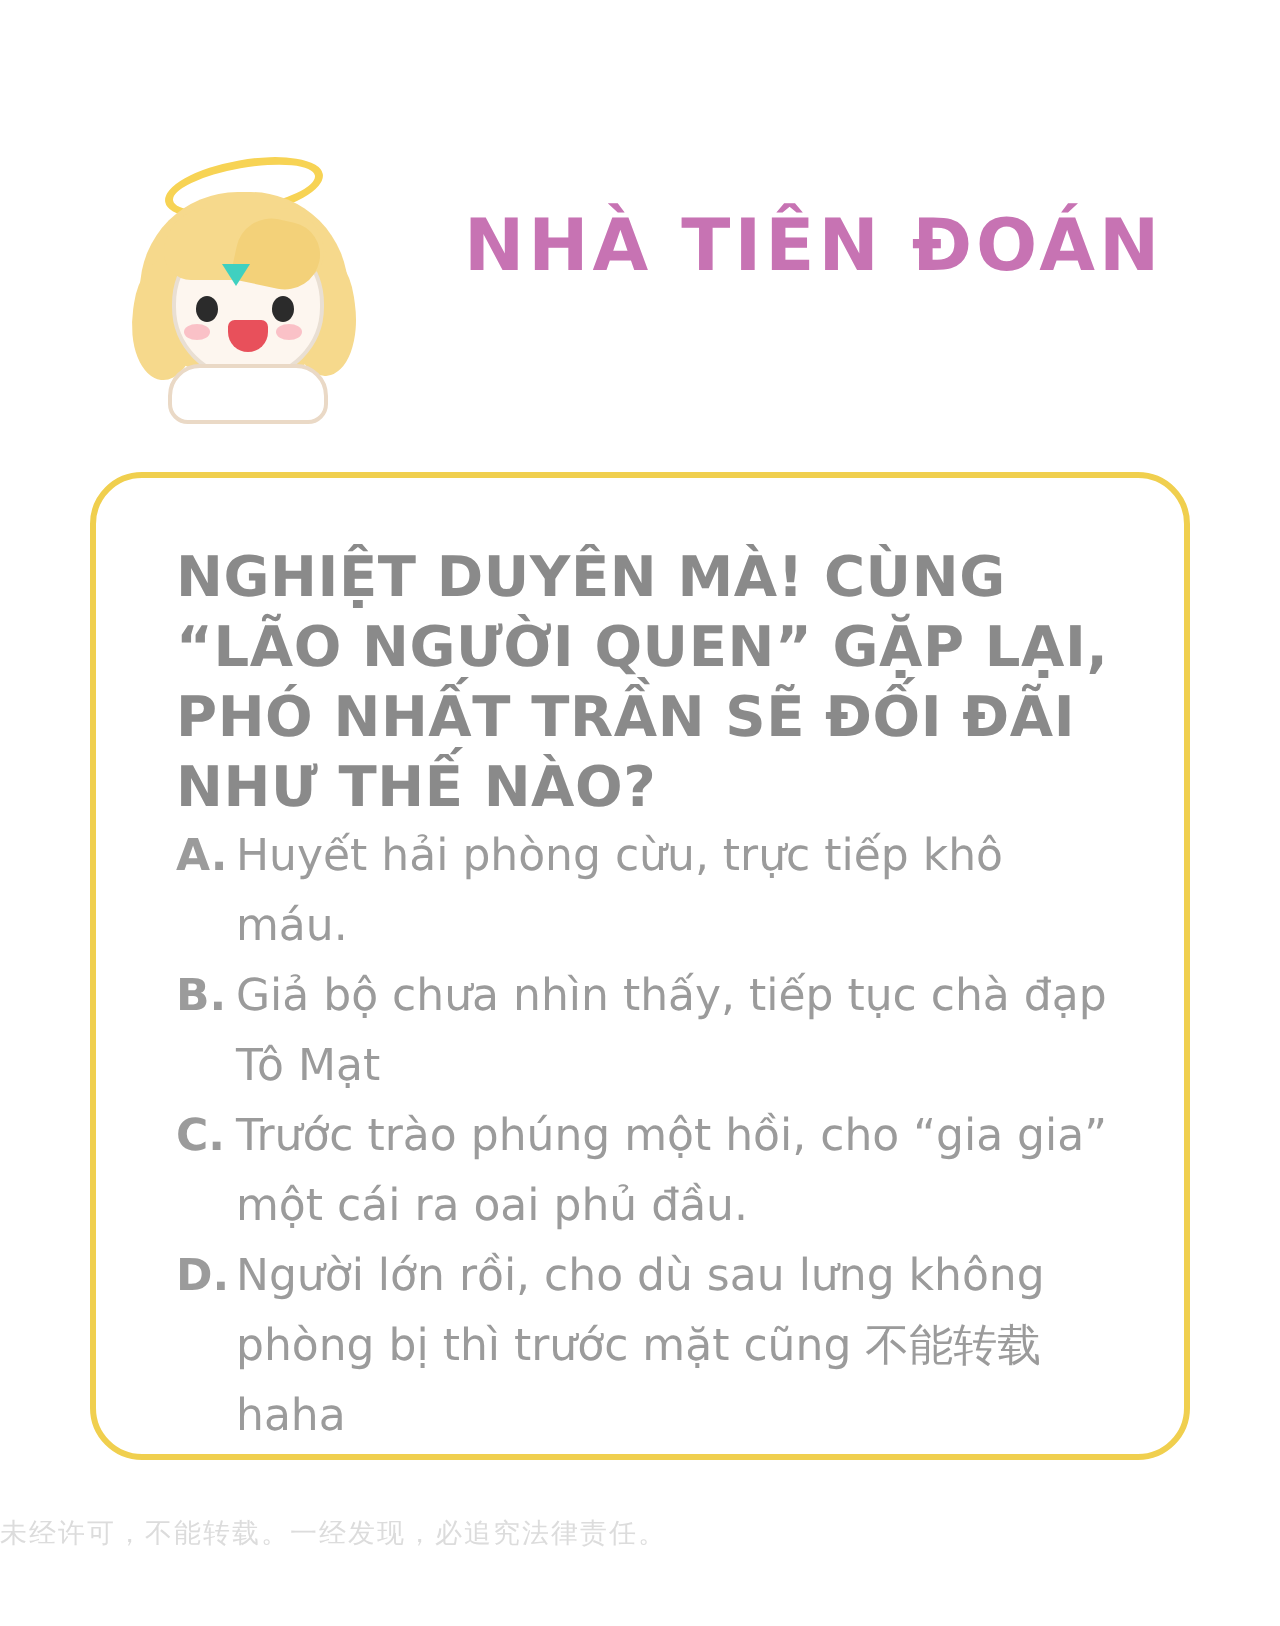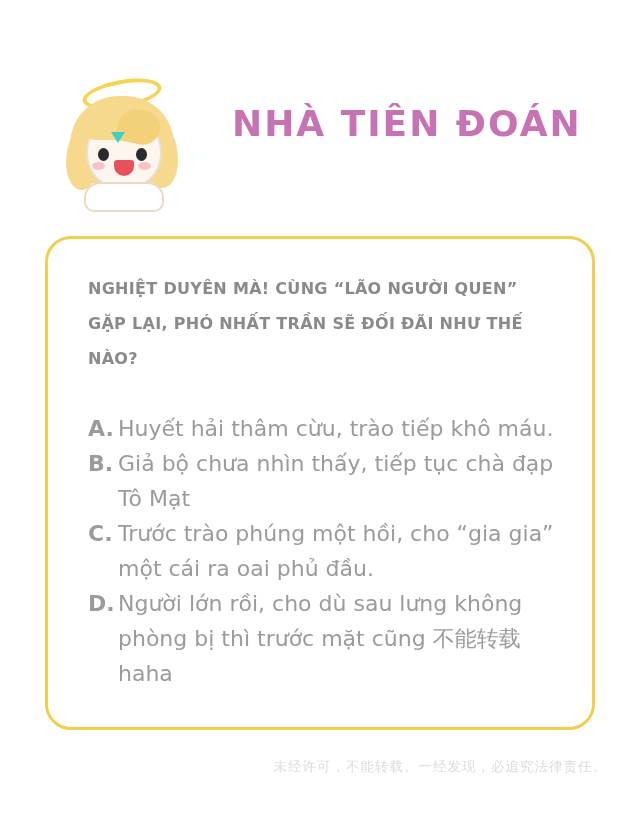--- a/index.html
+++ b/index.html
@@ -185,21 +185,21 @@
     border-radius: 26px;
     box-sizing: border-box;
     background: #ffffff;
   }
 
   .question {
     position: absolute;
     left: 40px;
     top: 32px;
     width: 468px;
-    font-size: 16px;
+    font-size: 28px;
     line-height: 35px;
     font-weight: bold;
     color: #8a8a8a;
     letter-spacing: .3px;
   }
 
   .options {
     position: absolute;
     left: 40px;
     top: 172px;
@@ -220,21 +220,21 @@
   .option .text {
     flex: 1;
   }
 
   
   .footer {
     position: absolute;
     left: 0;
     top: 758px;
     width: 640px;
-    text-align: right;
+    text-align: left;
     padding-right: 33px;
     box-sizing: border-box;
     font-size: 13.5px;
     color: #dcdcdc;
     letter-spacing: 1px;
   }
 </style>
 </head>
 <body>
 
@@ -263,21 +263,21 @@
   </div>
 
   <div class="card">
 
     <div class="question">NGHIỆT DUYÊN MÀ! CÙNG “LÃO NGƯỜI QUEN” GẶP LẠI, PHÓ NHẤT TRẦN SẼ ĐỐI ĐÃI NHƯ THẾ NÀO?</div>
 
     <div class="options">
 
       <div class="option">
         <span class="label">A.</span>
-        <span class="text">Huyết hải thâm cừu, trào tiếp khô máu.</span>
+        <span class="text">Huyết hải phòng cừu, trực tiếp khô máu.</span>
       </div>
 
       <div class="option">
         <span class="label">B.</span>
         <span class="text">Giả bộ chưa nhìn thấy, tiếp tục chà đạp Tô Mạt</span>
       </div>
 
       <div class="option">
         <span class="label">C.</span>
         <span class="text">Trước trào phúng một hồi, cho “gia gia” một cái ra oai phủ đầu.</span>

